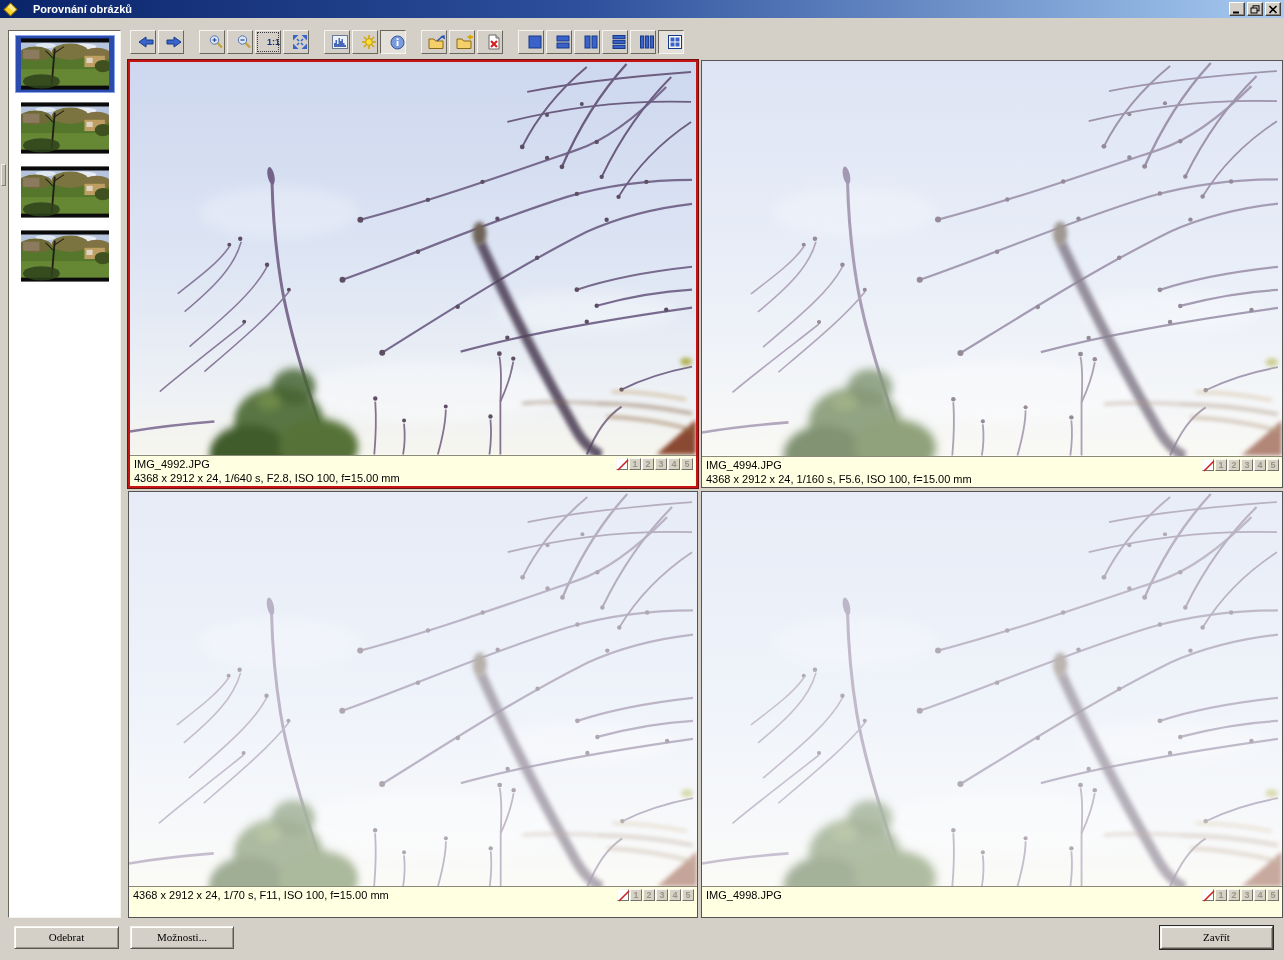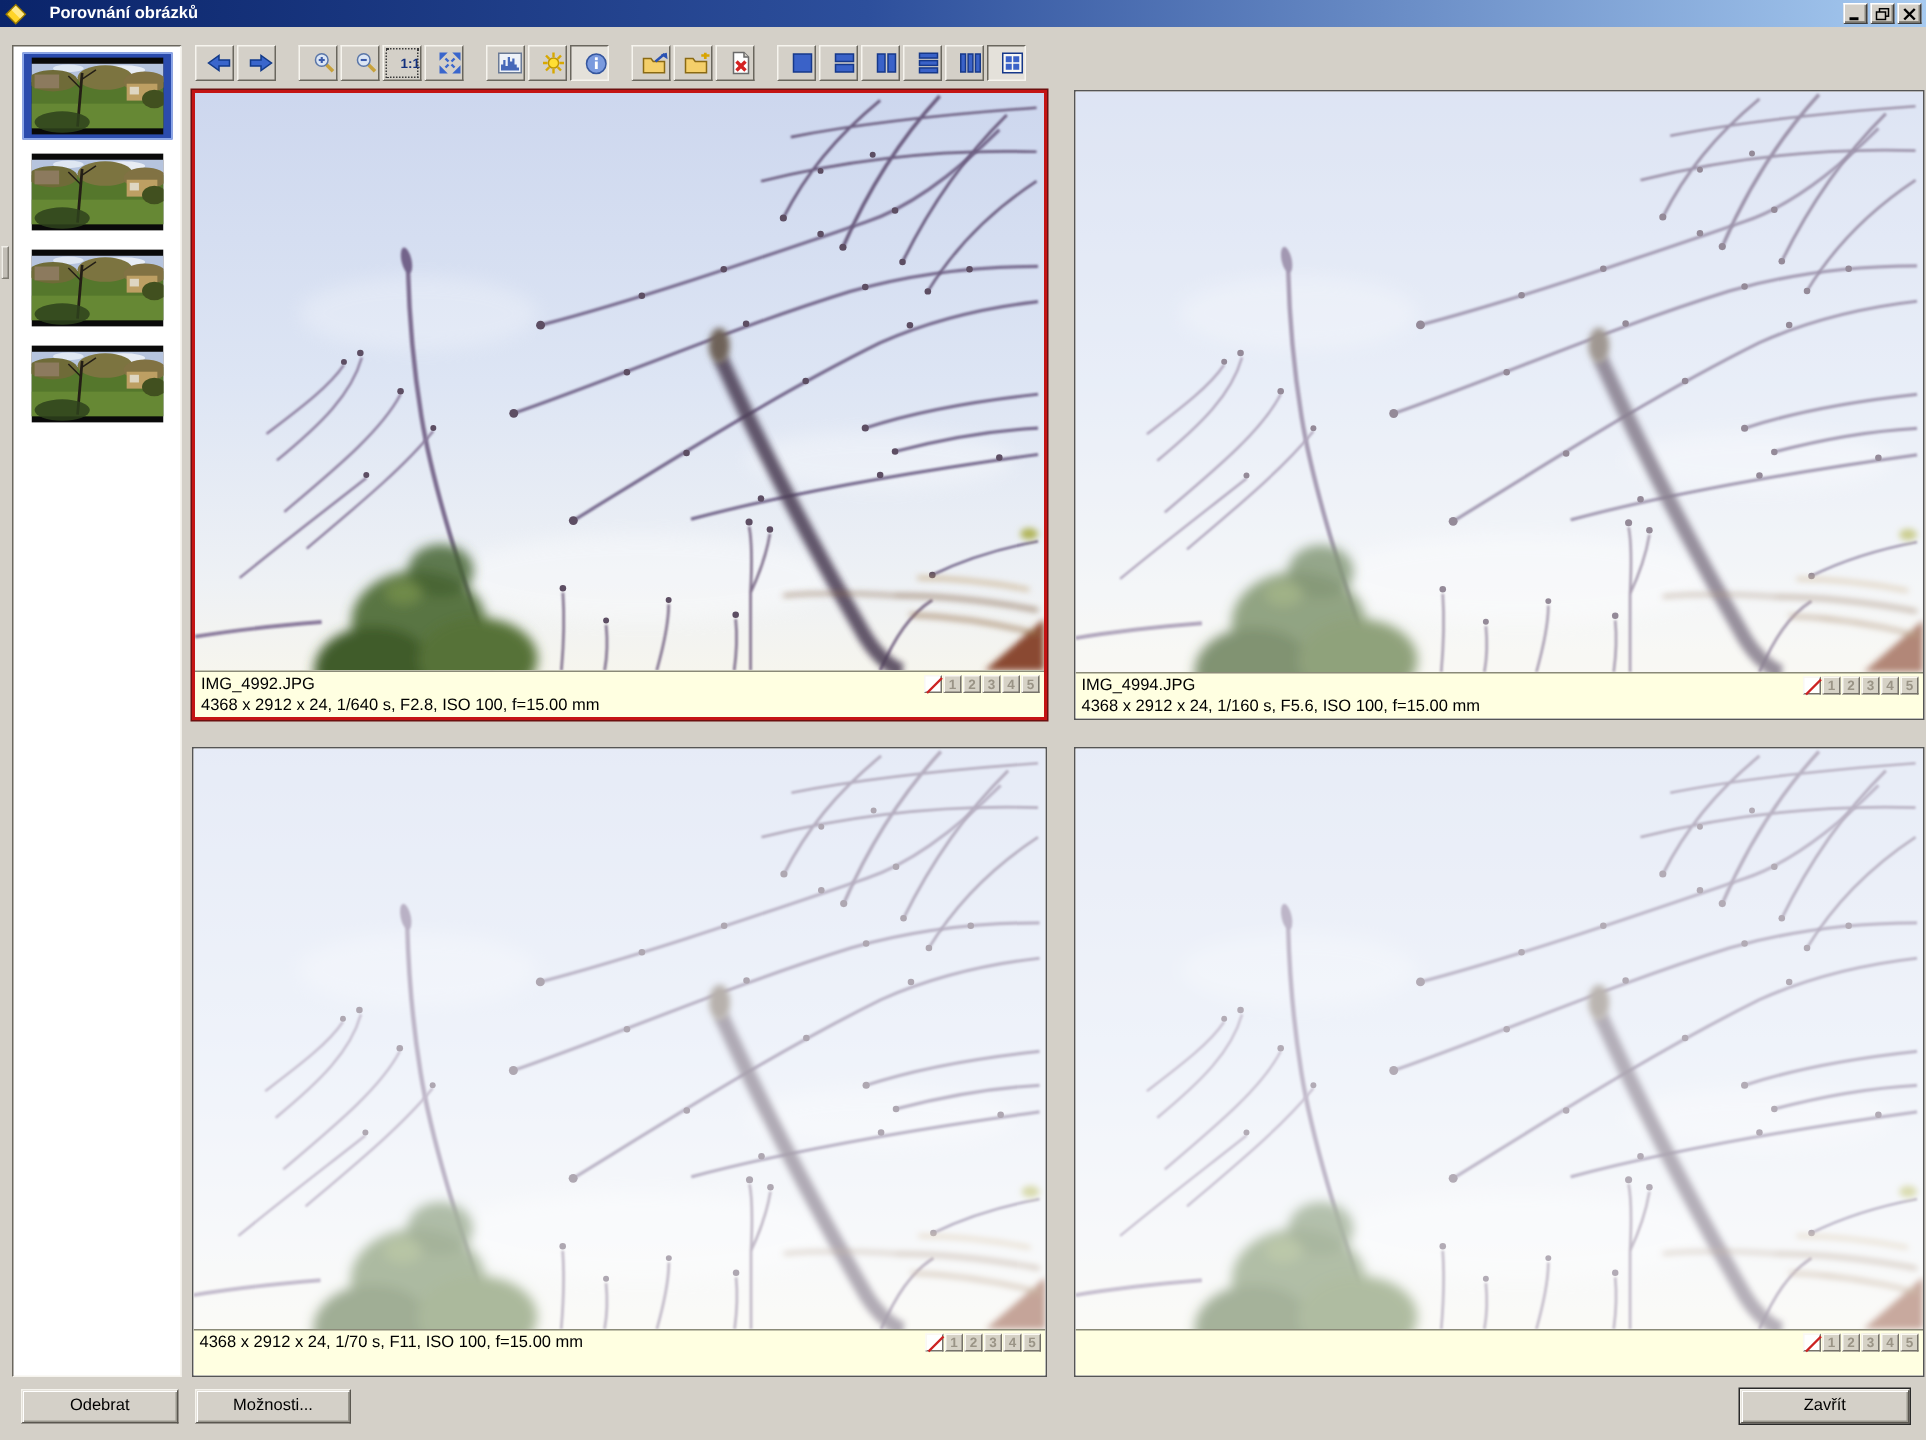--- a/index.html
+++ b/index.html
@@ -35,21 +35,21 @@
   
   .sidebar{position:absolute;left:8px;top:30px;width:113px;bottom:42px;background:#fff;
     border:1px solid;border-color:#6a675e #f6f4ee #f6f4ee #6a675e;
     box-sizing:border-box;padding-top:4px}
   .thumb-slot{width:100px;height:58px;margin:0 auto 6px;display:flex;
     align-items:center;justify-content:center;box-sizing:border-box}
   .thumb-slot.selected{background:#2b4bad;border:1px solid #8aa6ea}
 
   
   .main{position:absolute;left:128px;top:60px;right:1px;bottom:42px;display:grid;
-    grid-template-columns:570px 1fr;grid-template-rows:1fr 1fr;gap:18px}
+    grid-template-columns:570px 1fr;grid-template-rows:1fr 1fr;gap:3px}
   .panel{position:relative;border:1px solid #555;display:flex;flex-direction:column;
     box-sizing:border-box;background:#fff;overflow:hidden}
   .panel.selected{border:2px solid #c41414;box-shadow:0 0 0 1px #6d1010}
   .imgarea{flex:1;position:relative;overflow:hidden}
   .imgarea>svg{position:absolute;left:0;top:0;width:100%;height:100%}
   .ov{position:absolute;left:0;top:0;right:0;bottom:0;background:#fff;pointer-events:none}
   .ov-0{opacity:0}.ov-1{opacity:.34}.ov-2{opacity:.5}.ov-3{opacity:.53}
   .infobar{height:31px;background:#ffffe1;border-top:1px solid #8a8a78;position:relative;
     padding:1px 4px 0;box-sizing:border-box}
   .fname,.specs{font-size:11px;line-height:14px;color:#000;white-space:nowrap}
@@ -59,21 +59,21 @@
     color:#9a9486;font-size:9px;font-weight:bold;
     display:flex;align-items:center;justify-content:center;box-sizing:border-box}
   .rnone{background:#fff;position:relative}
   .rnone svg{position:absolute;left:0;top:0}
 
   
   .footer-btn{position:absolute;height:23px;background:#d4d0c8;
     border:1px solid;border-color:#f6f4ee #5a5750 #5a5750 #f6f4ee;
     box-shadow:inset 1px 1px 0 #fff,inset -1px -1px 0 #9a978e;
     font-size:11px;color:#000;text-align:center;line-height:21px;
-    box-sizing:border-box;font-family:Liberation Sans, sans-serif;padding:0}
+    box-sizing:border-box;font-family:Liberation Serif, serif;padding:0}
   #btn-remove{left:14px;bottom:11px;width:105px}
   #btn-options{left:130px;bottom:11px;width:104px}
   #btn-close{right:11px;bottom:11px;width:113px;
     box-shadow:0 0 0 1px #2a2a2a,inset 1px 1px 0 #fff,inset -1px -1px 0 #9a978e}
 </style>
 </head>
 <body>
 
 <svg width="0" height="0" style="position:absolute" aria-hidden="true">
   <defs>
@@ -519,20 +519,21 @@
   </div>
 
   <div class="panel">
     <div class="imgarea">
       <svg viewBox="0 0 570 393" preserveAspectRatio="none">
           <use href="#scene"></use>
         </svg>
       <div class="ov ov-3"></div>
     </div>
     <div class="infobar">
+      <div class="fname">IMG_4998.JPG</div>
       <div class="rating">
         <div class="rbox rnone">
           <svg width="12" height="12">
               <line x1="1" y1="11" x2="11" y2="1" stroke="#cc2222" stroke-width="1.6"></line>
             </svg>
         </div>
         <div class="rbox">1</div>
         <div class="rbox">2</div>
         <div class="rbox">3</div>
         <div class="rbox">4</div>

